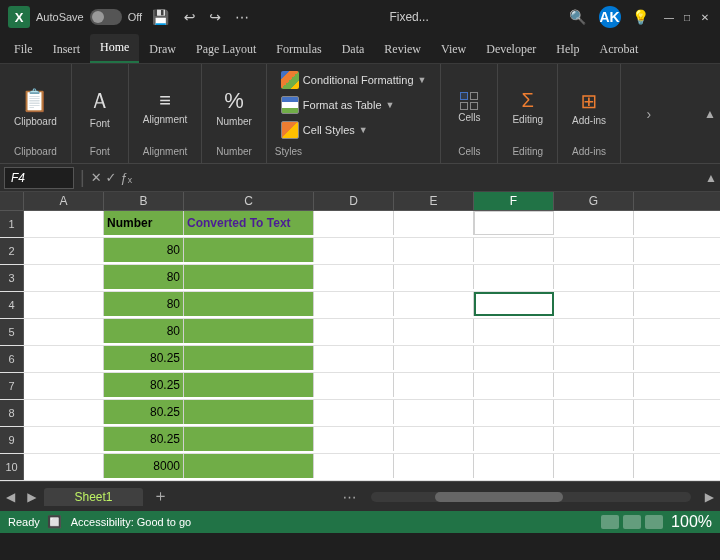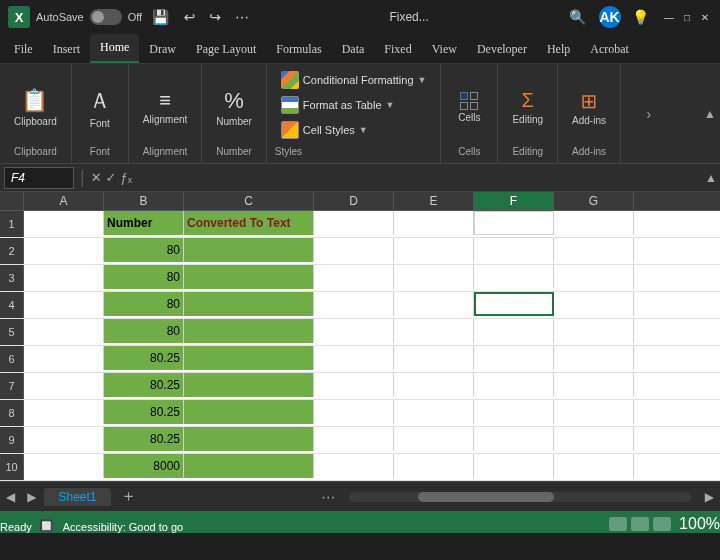--- a/index.html
+++ b/index.html
@@ -190,54 +190,54 @@
       height: 24px;
       font-size: 12px;
       padding: 0 3px;
       line-height: 24px;
       overflow: hidden;
       background: #fff;
       color: #000;
     }
     .cell.green-bg { background: #70ad47; }
     .cell.number-cell { text-align: right; }
-    .cell.text-cell { color: #7f1d1d; }
+    .cell.text-cell { color: #4c1d95; }
     .cell.selected-cell { border: 2px solid #217346; background: #fff; }
 
     
     .bottom-tabs {
       background: #2d2d2d;
       height: 30px;
       display: flex;
       align-items: center;
       border-top: 1px solid #444;
     }
     .nav-arrow { color: #aaa; font-size: 12px; padding: 0 6px; cursor: pointer; }
     .sheet-tab {
       background: #404040;
-      color: #0ea5e9;
-      padding: 2px 14px;
+      color: #bef264;
+      padding: 2px 30px;
       border-radius: 3px 3px 0 0;
       font-size: 12px;
       cursor: pointer;
       margin: 0 2px;
     }
     .add-sheet { color: #aaa; font-size: 16px; padding: 0 8px; cursor: pointer; }
     .bottom-spacer { flex: 1; }
     .more-options { color: #aaa; font-size: 14px; padding: 0 6px; cursor: pointer; }
     .scroll-bar-h { flex: 2; height: 10px; background: #3a3a3a; border-radius: 5px; margin: 0 8px; position: relative; }
     .scroll-thumb-h { position: absolute; left: 20%; width: 40%; height: 100%; background: #666; border-radius: 5px; }
 
     
     .status-bar {
       background: #217346;
       height: 22px;
       display: flex;
-      align-items: flex-end;
-      padding: 0 0;
+      align-items: center;
+      padding: 0 8px;
       gap: 8px;
     }
     .status-text { font-size: 11px; color: #fff; }
     .status-icon { font-size: 12px; color: #fff; }
     .status-right { margin-left: auto; display: flex; align-items: center; gap: 8px; }
     .status-right span { font-size: 16px; color: #fff; }
     .view-icons { display: flex; gap: 4px; }
     .view-icon { width: 18px; height: 14px; background: rgba(255,255,255,0.3); border-radius: 2px; cursor: pointer; }
 
     
@@ -284,21 +284,21 @@
 </div>
 
 <div class="ribbon-tabs">
   <div class="tab-item">File</div>
   <div class="tab-item">Insert</div>
   <div class="tab-item active">Home</div>
   <div class="tab-item">Draw</div>
   <div class="tab-item">Page Layout</div>
   <div class="tab-item">Formulas</div>
   <div class="tab-item">Data</div>
-  <div class="tab-item">Fixed</div>
+  <div class="tab-item">Review</div>
   <div class="tab-item">View</div>
   <div class="tab-item">Developer</div>
   <div class="tab-item">Help</div>
   <div class="tab-item">Acrobat</div>
 </div>
 
 <div class="ribbon">
 
   <div class="ribbon-group" style="min-width:55px;">
     <div class="ribbon-group-content">

